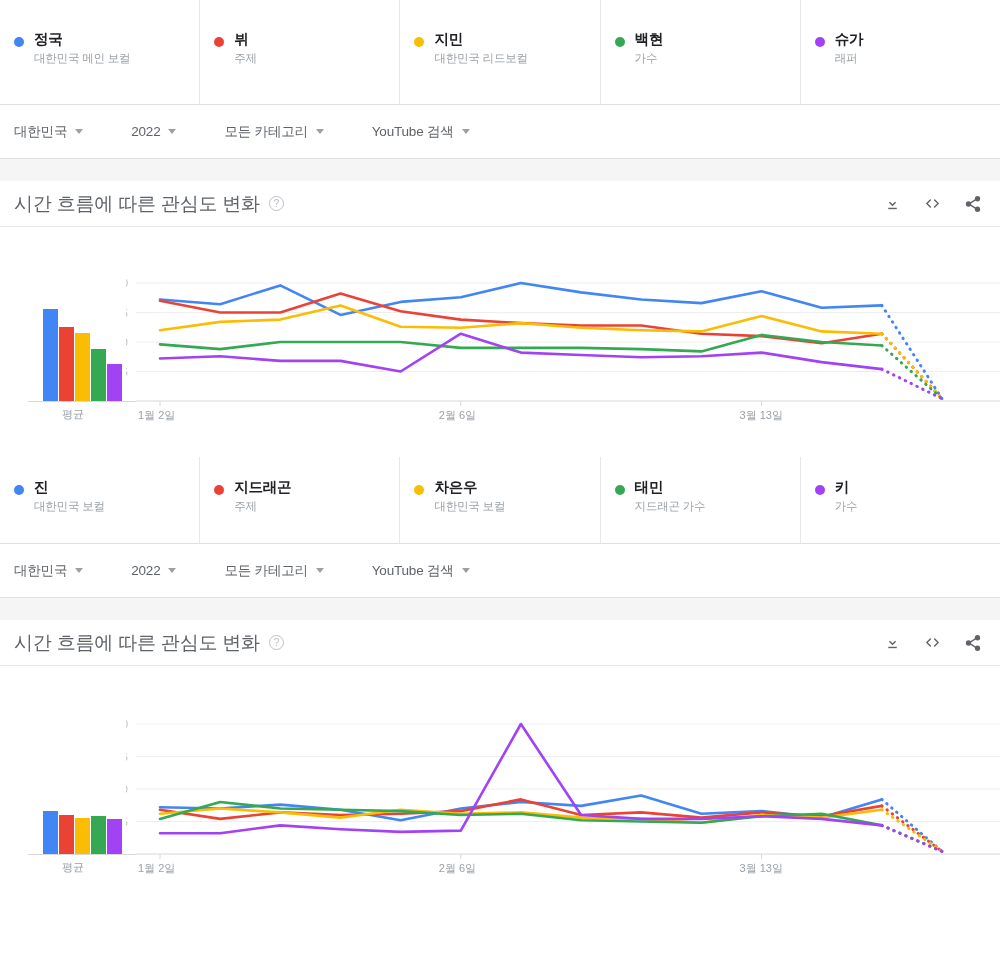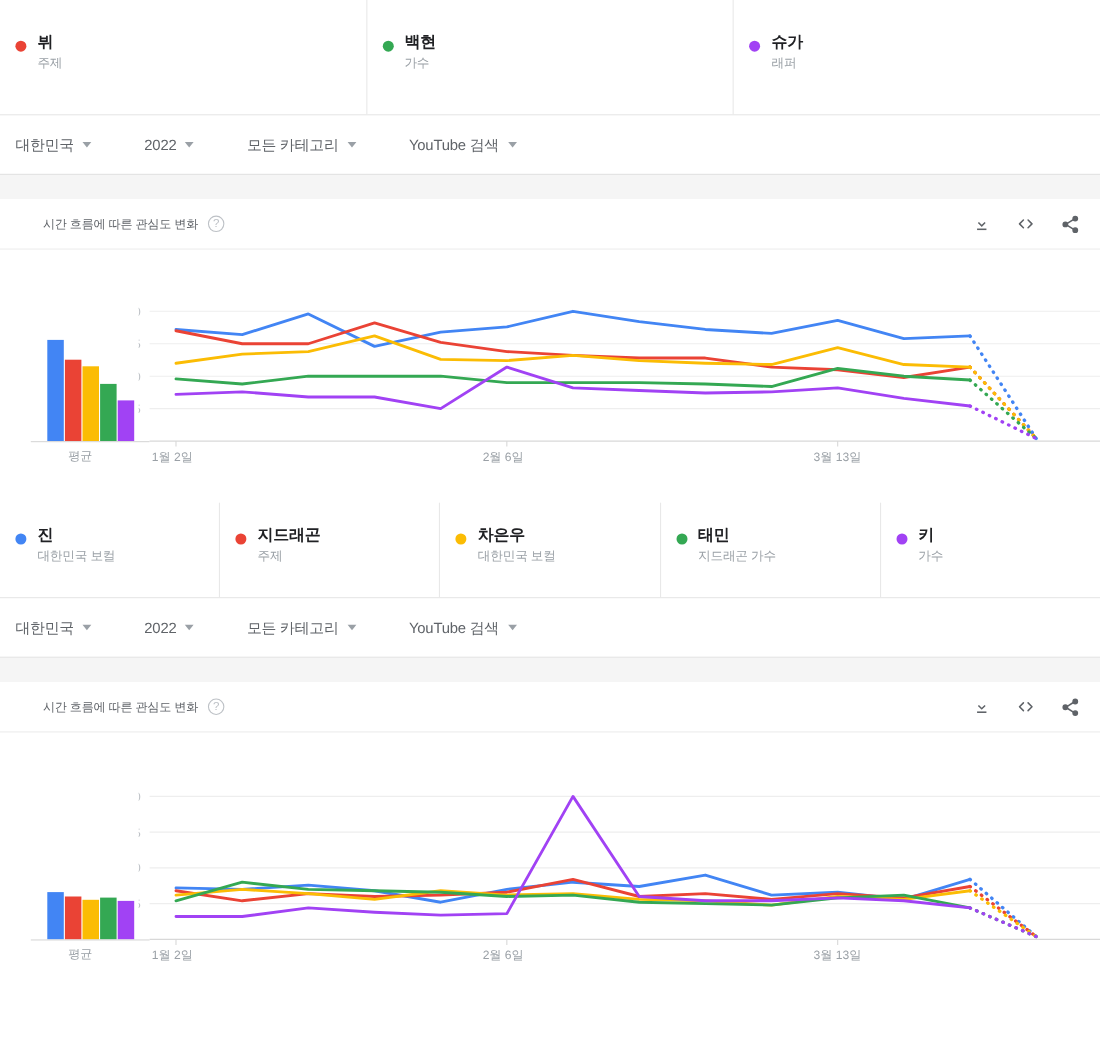--- a/index.html
+++ b/index.html
@@ -92,24 +92,23 @@
   
   .chart-card { background: #fff; }
   .chart-head {
     height: 46px;
     display: flex;
     align-items: center;
     padding: 0 18px 0 14px;
     border-bottom: 1px solid #e8e8e8;
   }
   .chart-title {
-    font-size: 11px;
+    font-size: 19px;
     color: #5f6368;
     letter-spacing: -0.2px;
-    margin-left: 25px;
   }
   .help-icon {
     width: 15px; height: 15px;
     border: 1.3px solid #bdc1c6;
     border-radius: 50%;
     color: #bdc1c6;
     font-size: 10.5px;
     line-height: 13px;
     text-align: center;
     margin-left: 9px;
@@ -168,24 +167,38 @@
   }
   .plot svg { display: block; }
 </style>
 </head>
 <body>
 
 <div class="page">
 
   <div class="legend-row top" id="legend-0">
       <div class="legend-cell">
+        <span class="dot" style="background: rgb(66, 133, 244);"></span>
+        <div class="legend-text">
+          <div class="legend-title">정국</div>
+          <div class="legend-sub">대한민국 메인 보컬</div>
+        </div>
+      </div>
+      <div class="legend-cell">
         <span class="dot" style="background: rgb(234, 67, 53);"></span>
         <div class="legend-text">
           <div class="legend-title">뷔</div>
           <div class="legend-sub">주제</div>
+        </div>
+      </div>
+      <div class="legend-cell">
+        <span class="dot" style="background: rgb(251, 188, 4);"></span>
+        <div class="legend-text">
+          <div class="legend-title">지민</div>
+          <div class="legend-sub">대한민국 리드보컬</div>
         </div>
       </div>
       <div class="legend-cell">
         <span class="dot" style="background: rgb(52, 168, 83);"></span>
         <div class="legend-text">
           <div class="legend-title">백현</div>
           <div class="legend-sub">가수</div>
         </div>
       </div>
       <div class="legend-cell">

